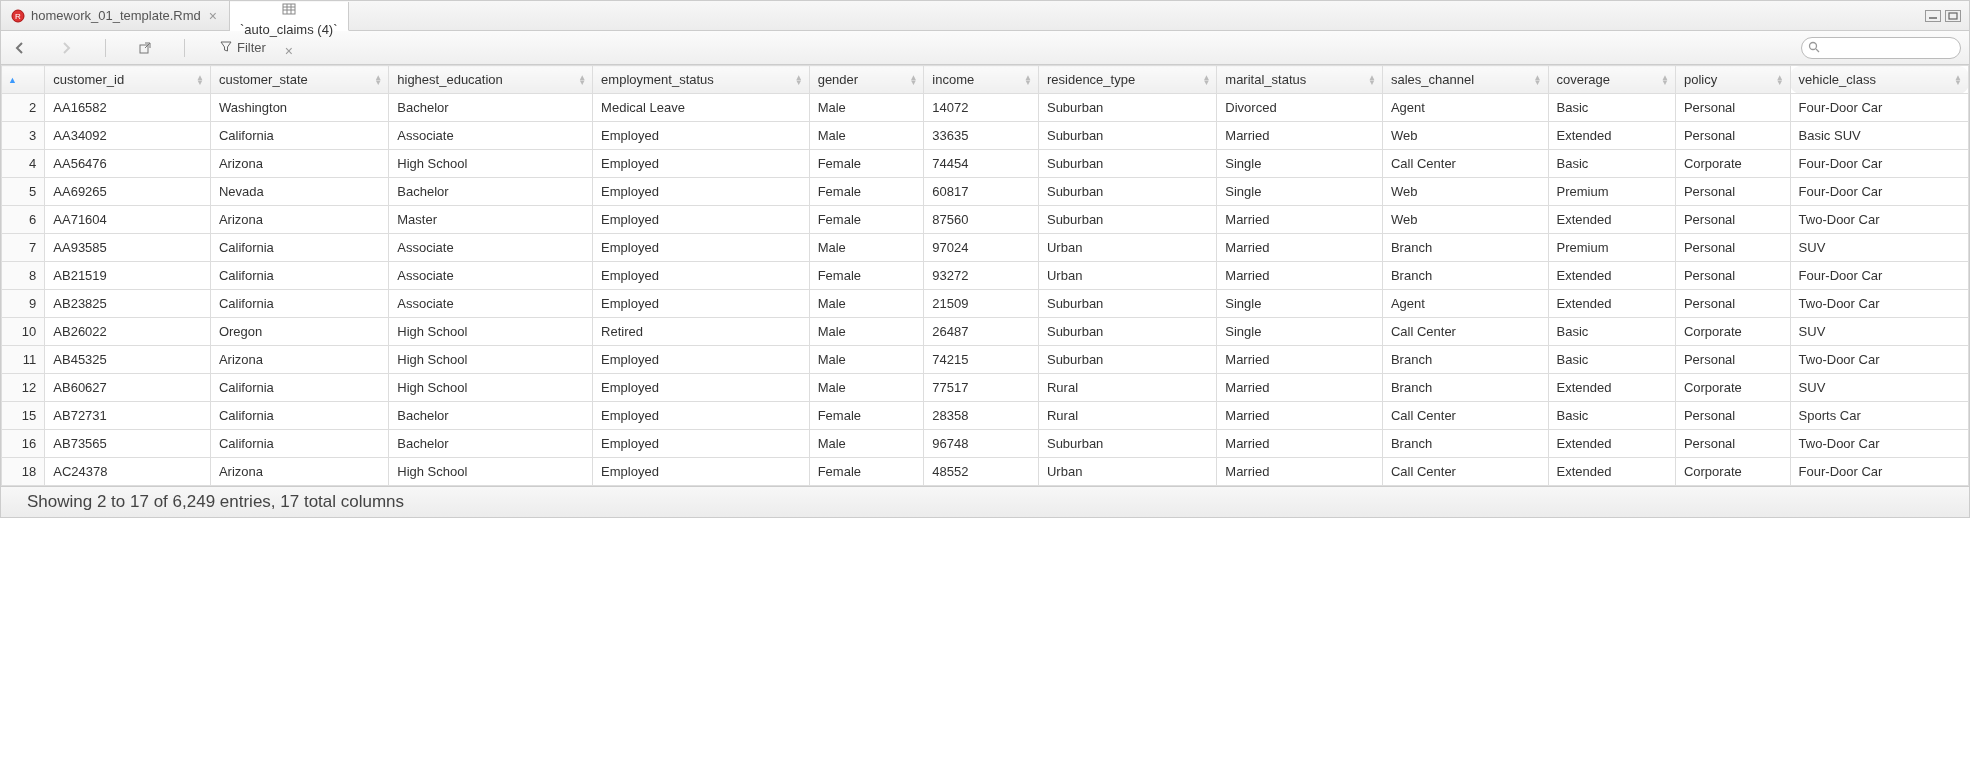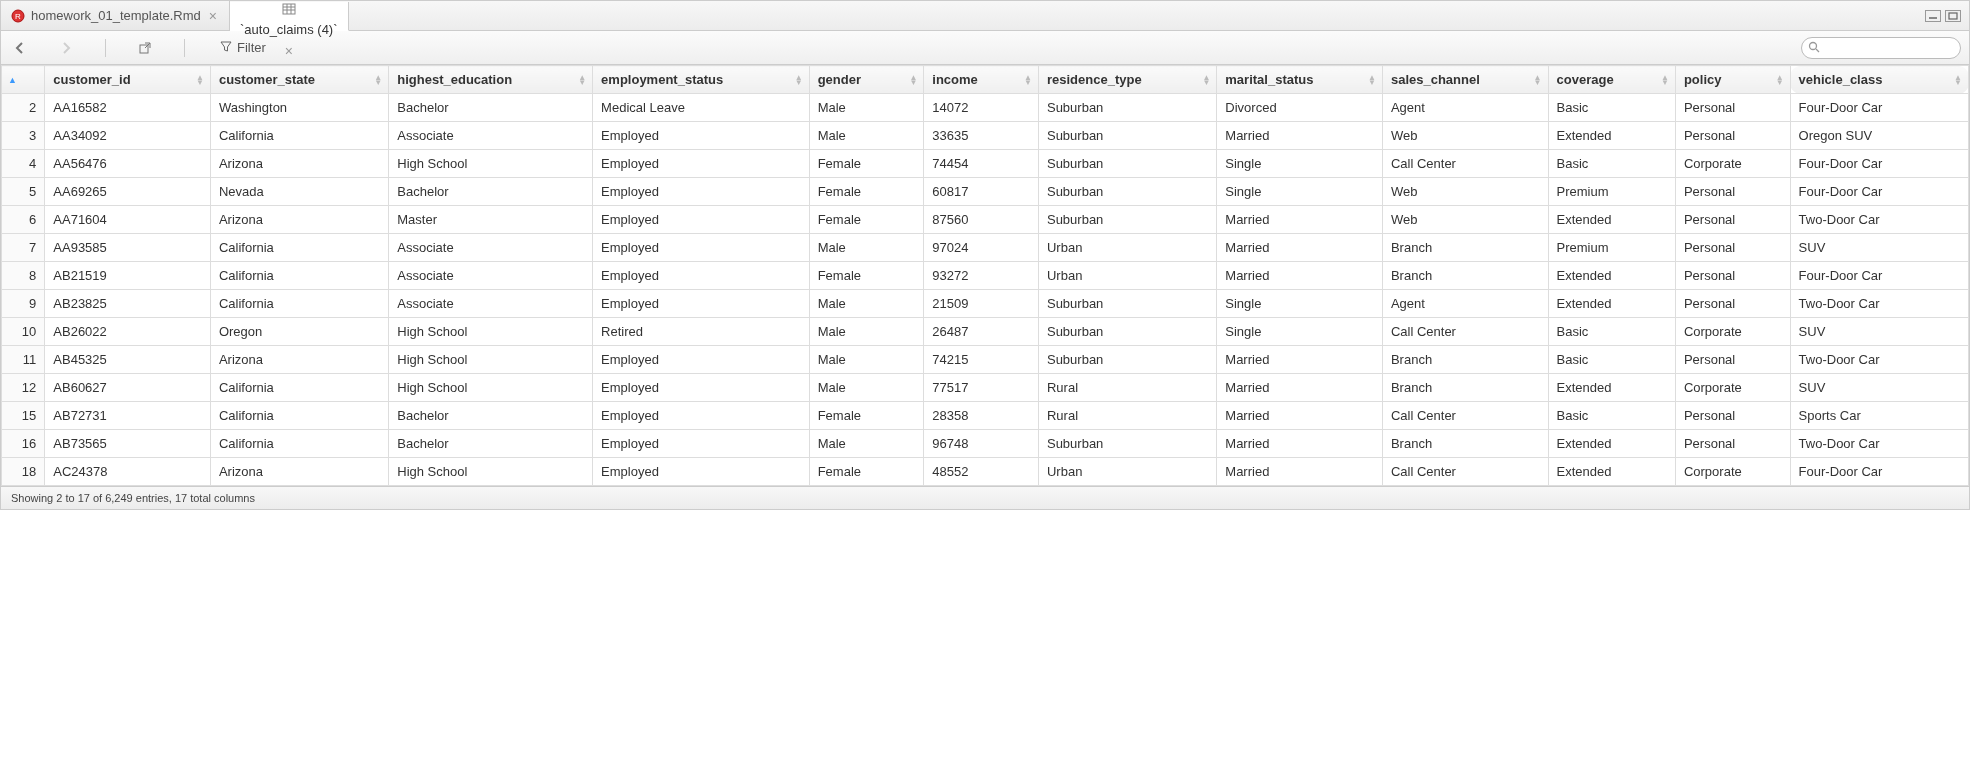--- a/index.html
+++ b/index.html
@@ -23,29 +23,29 @@
 .tdiv { width:1px; height:18px; background:#ccc; margin:0 4px; }
 .filter-btn { display:flex; align-items:center; gap:4px; color:#555; padding:2px 6px; border-radius:3px; }
 .search-wrap { margin-left:auto; position:relative; }
 .search-wrap input { width: 160px; height: 22px; border:1px solid #bbb; border-radius:11px; padding: 0 8px 0 26px; font-size:12px; background:#fff; }
 .search-wrap .sicon { position:absolute; left:7px; top:4px; color:#999; font-size:12px; }
 
 
 .table-wrap { background:#fff; overflow:auto; }
 table { border-collapse: collapse; width: 100%; }
 th, td { border: 1px solid #ddd; padding: 6px 8px; text-align: left; white-space: nowrap; font-size: 13px; }
-th { background: linear-gradient(#fafafa,#efefef); font-weight:700; color:#333; position:relative; user-select:none; }
+th { background: linear-gradient(#fafafa,#efefef); font-weight:400; color:#333; position:relative; user-select:none; }
 th .sort { position:absolute; right:6px; top:50%; transform:translateY(-50%); display:flex; flex-direction:column; gap:0; line-height:5px; font-size:8px; color:#bbb; }
 th.rownum { width:34px; text-align:right; }
 td.rownum { text-align:right; color:#333; background:#fafafa; font-weight:500; }
 td.num { }
 .sorted-asc::before { content:"▲"; color:#3b99fc; font-size:9px; position:absolute; left:6px; top:50%; transform:translateY(-50%); }
 
 
-.statusbar { background: linear-gradient(#f7f7f7,#ececec); border-top:1px solid #ccc; padding:5px 10px; font-size:11px; color:#444; }
+.statusbar { background: linear-gradient(#f7f7f7,#ececec); border-top:1px solid #ccc; padding:5px 26px; font-size:17px; color:#444; }
 
 
 .c-customer_id{width:130px;} .c-customer_state{width:140px;} .c-highest_education{width:160px;}
 .c-employment_status{width:170px;} .c-gender{width:90px;} .c-income{width:90px;}
 .c-residence_type{width:140px;} .c-marital_status{width:130px;} .c-sales_channel{width:130px;}
 .c-coverage{width:100px;} .c-policy{width:90px;} .c-vehicle_class{width:140px;border-radius:11px;}
 </style>
 </head>
 <body>
 
@@ -205,21 +205,21 @@
             <td class="c-customer_state">California</td>
             <td class="c-highest_education">Associate</td>
             <td class="c-employment_status">Employed</td>
             <td class="c-gender">Male</td>
             <td class="c-income num">33635</td>
             <td class="c-residence_type">Suburban</td>
             <td class="c-marital_status">Married</td>
             <td class="c-sales_channel">Web</td>
             <td class="c-coverage">Extended</td>
             <td class="c-policy">Personal</td>
-            <td class="c-vehicle_class">Oregon SUV</td>
+            <td class="c-vehicle_class">Basic SUV</td>
           </tr>
           <tr>
             <td class="rownum">4</td>
             <td class="c-customer_id">AA56476</td>
             <td class="c-customer_state">Arizona</td>
             <td class="c-highest_education">High School</td>
             <td class="c-employment_status">Employed</td>
             <td class="c-gender">Female</td>
             <td class="c-income num">74454</td>
             <td class="c-residence_type">Suburban</td>

